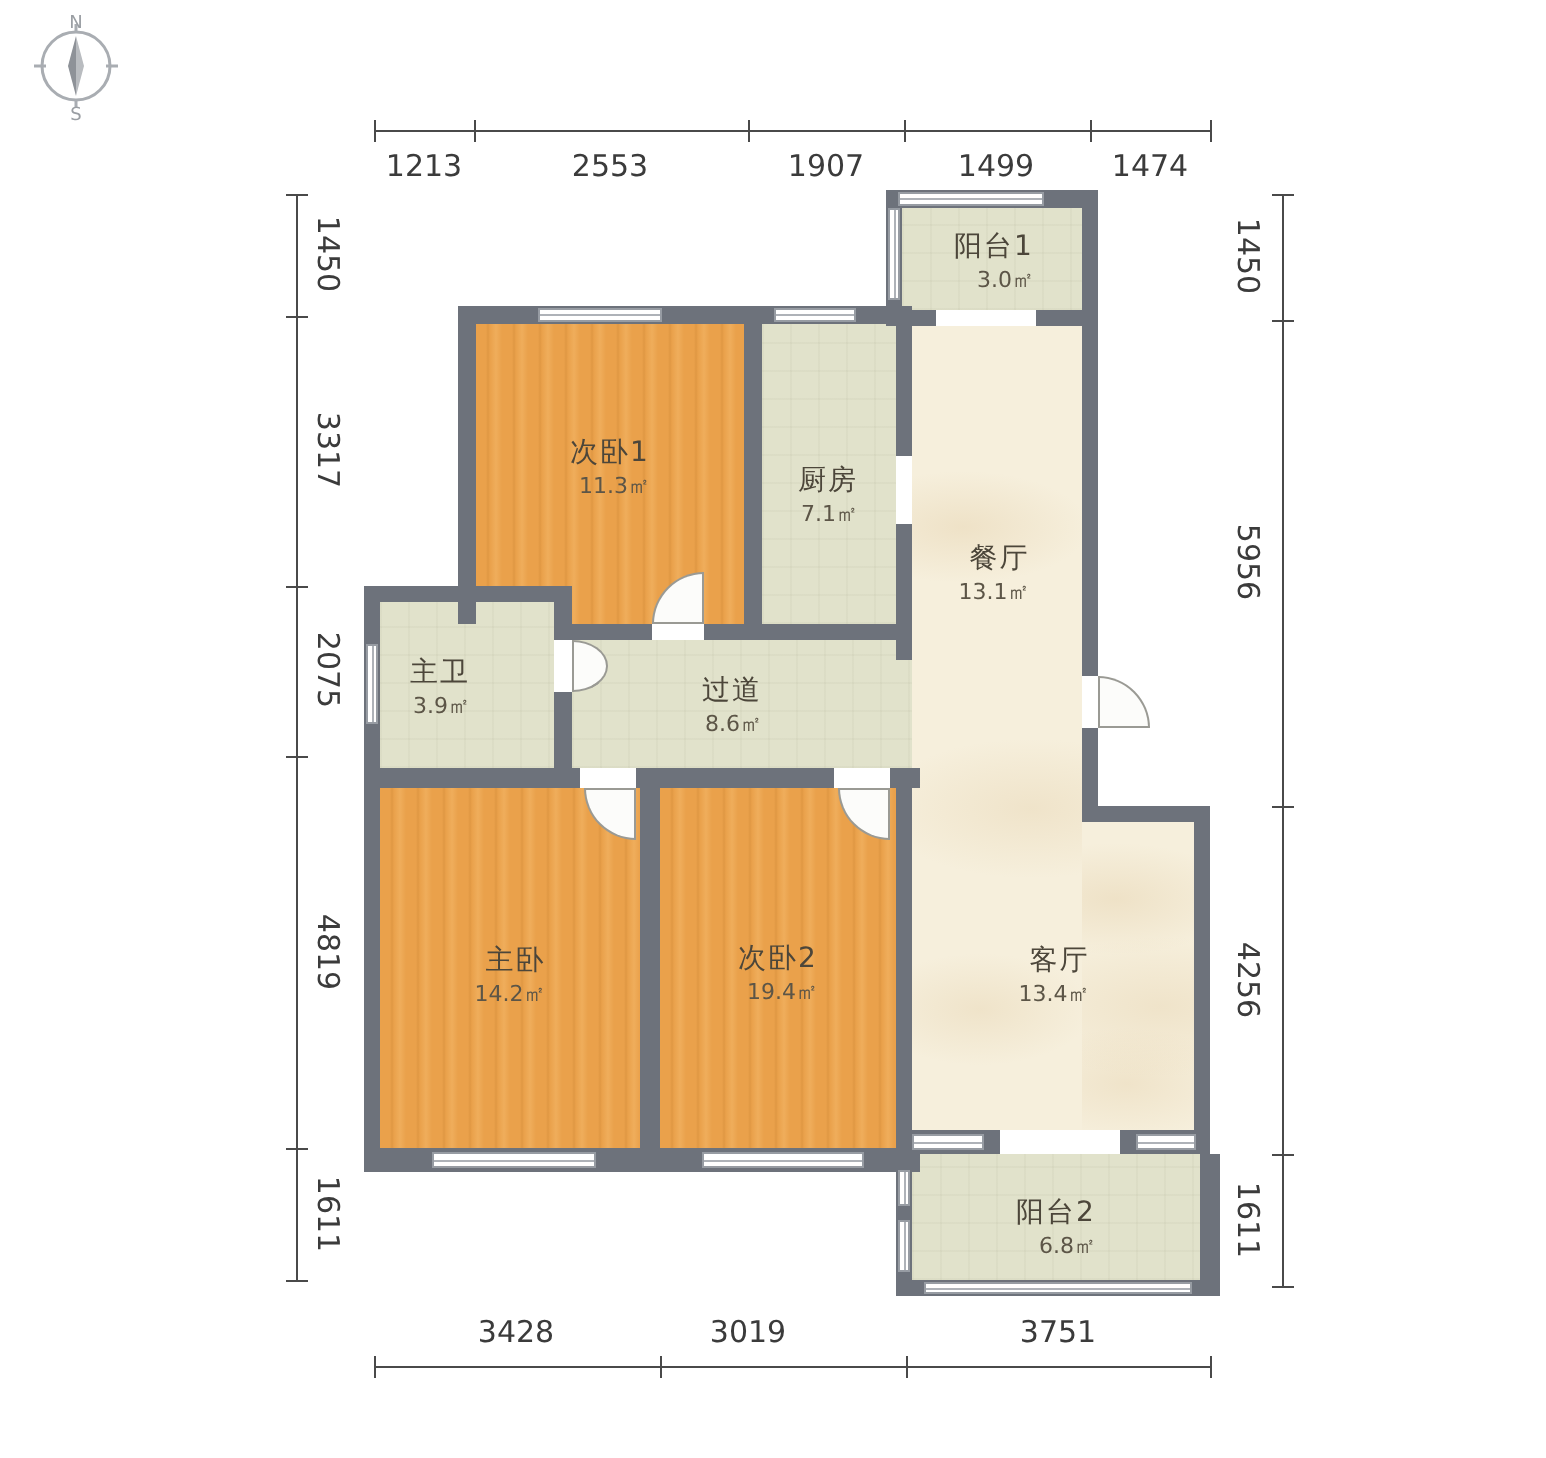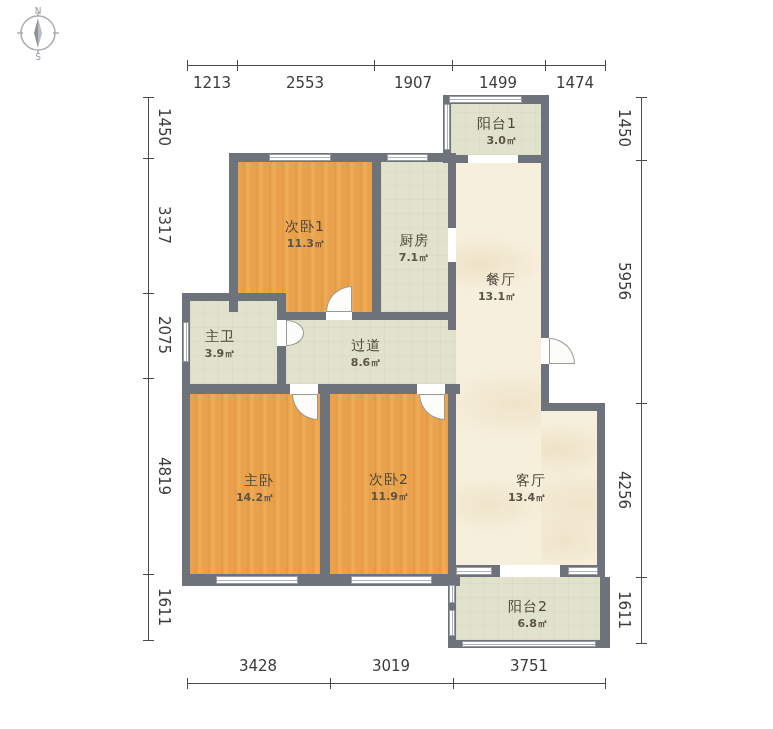--- a/index.html
+++ b/index.html
@@ -35,21 +35,21 @@
       radial-gradient(110px 50px at 70% 60%, rgba(216,186,136,0.22), rgba(0,0,0,0) 70%),
       radial-gradient(80px 40px at 40% 85%, rgba(216,186,136,0.22), rgba(0,0,0,0) 70%);
   }
   .win{position:absolute;background:#fff;border:1px solid #979ca3;box-sizing:border-box;}
   .win.h{background-image:linear-gradient(#aeb2b8,#aeb2b8);background-size:100% 1px;background-position:center;background-repeat:no-repeat;}
   .win.v{background-image:linear-gradient(90deg,#aeb2b8,#aeb2b8);background-size:1px 100%;background-position:center;background-repeat:no-repeat;}
   .door{position:absolute;background:#fcfcfa;border:1px solid #9a9a94;box-sizing:border-box;}
 
   .room-label{position:absolute;transform:translate(-50%,-50%);text-align:right;white-space:nowrap;color:var(--roomtext);}
   .room-label .rname{font-size:14px;letter-spacing:1px;}
-  .room-label .rarea{font-size:11px;color:#5c5547;margin-top:0;font-weight:bold;}
+  .room-label .rarea{font-size:11px;color:#5c5547;margin-top:0;}
 
   .dim{position:absolute;color:var(--dimtext);font-size:15px;white-space:nowrap;}
   .dim.vert{transform:translate(-50%,-50%) rotate(90deg);}
   .dim.horz{transform:translate(-50%,-50%);}
   .rail{position:absolute;background:#4a4a4a;}
   .tick{position:absolute;background:#4a4a4a;}
 
   .compass{position:absolute;left:10px;top:6px;width:56px;height:56px;}
 </style>
 </head>
@@ -81,21 +81,21 @@
   <div class="dim horz" style="left:413px;top:83px;">1907</div>
   <div class="dim horz" style="left:498px;top:83px;">1499</div>
   <div class="dim horz" style="left:575px;top:83px;">1474</div>
 
   <div class="rail" style="left:187px;top:683px;width:418px;height:1px;"></div>
   <div class="tick" style="left:187px;top:678px;width:1px;height:11px;"></div>
   <div class="tick" style="left:330px;top:678px;width:1px;height:11px;"></div>
   <div class="tick" style="left:453px;top:678px;width:1px;height:11px;"></div>
   <div class="tick" style="left:605px;top:678px;width:1px;height:11px;"></div>
   <div class="dim horz" style="left:258px;top:666px;">3428</div>
-  <div class="dim horz" style="left:391px;top:666px;">3019</div>
+  <div class="dim horz" style="left:374px;top:666px;">3019</div>
   <div class="dim horz" style="left:529px;top:666px;">3751</div>
 
   <div class="rail" style="left:148px;top:97px;width:1px;height:543px;"></div>
   <div class="tick" style="left:143px;top:97px;width:11px;height:1px;"></div>
   <div class="tick" style="left:143px;top:158px;width:11px;height:1px;"></div>
   <div class="tick" style="left:143px;top:293px;width:11px;height:1px;"></div>
   <div class="tick" style="left:143px;top:378px;width:11px;height:1px;"></div>
   <div class="tick" style="left:143px;top:574px;width:11px;height:1px;"></div>
   <div class="tick" style="left:143px;top:640px;width:11px;height:1px;"></div>
   <div class="dim vert" style="left:164px;top:127px;">1450</div>
@@ -212,21 +212,21 @@
   <div class="room-label" style="left:366px;top:353px;">
     <div class="rname">过道</div>
     <div class="rarea">8.6㎡</div>
   </div>
   <div class="room-label" style="left:255px;top:488px;">
     <div class="rname">主卧</div>
     <div class="rarea">14.2㎡</div>
   </div>
   <div class="room-label" style="left:389px;top:487px;">
     <div class="rname">次卧2</div>
-    <div class="rarea">11.9㎡</div>
+    <div class="rarea">19.4㎡</div>
   </div>
   <div class="room-label" style="left:527px;top:488px;">
     <div class="rname">客厅</div>
     <div class="rarea">13.4㎡</div>
   </div>
   <div class="room-label" style="left:528px;top:614px;">
     <div class="rname">阳台2</div>
     <div class="rarea">6.8㎡</div>
   </div>
 

